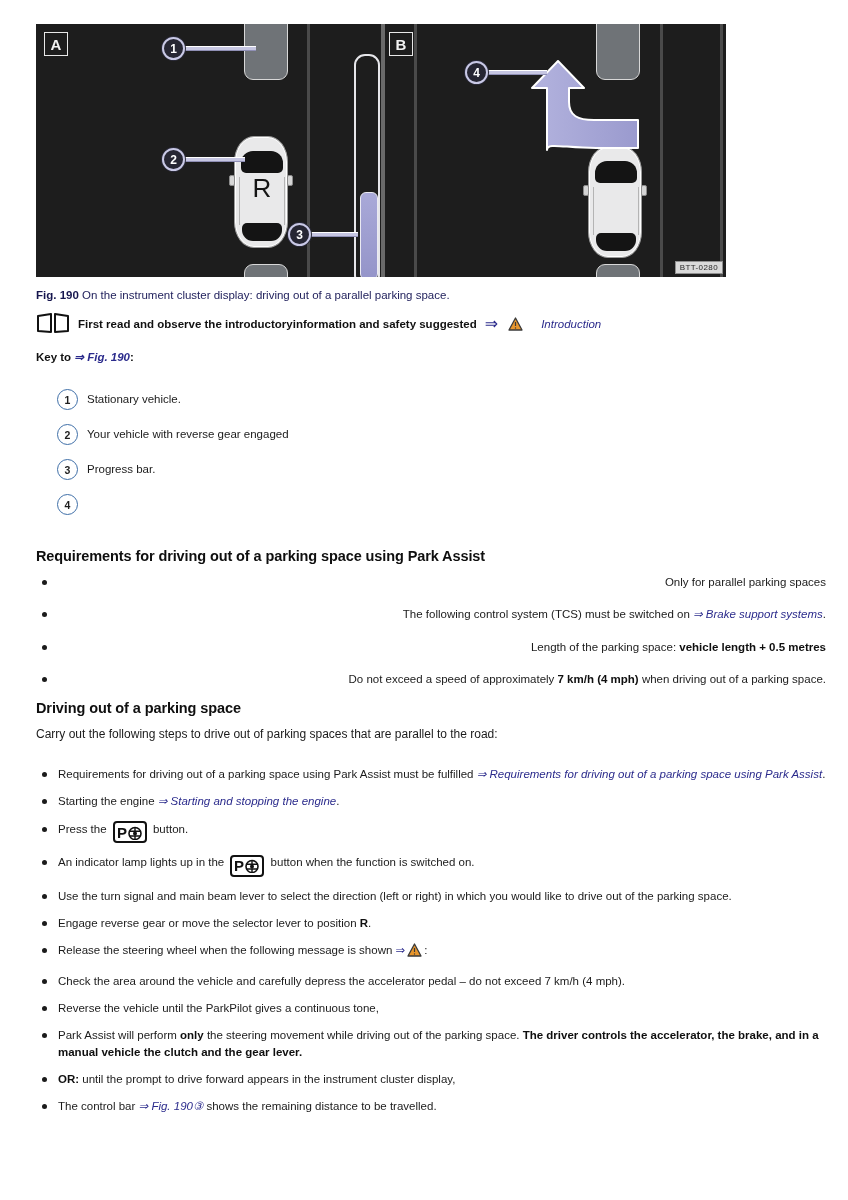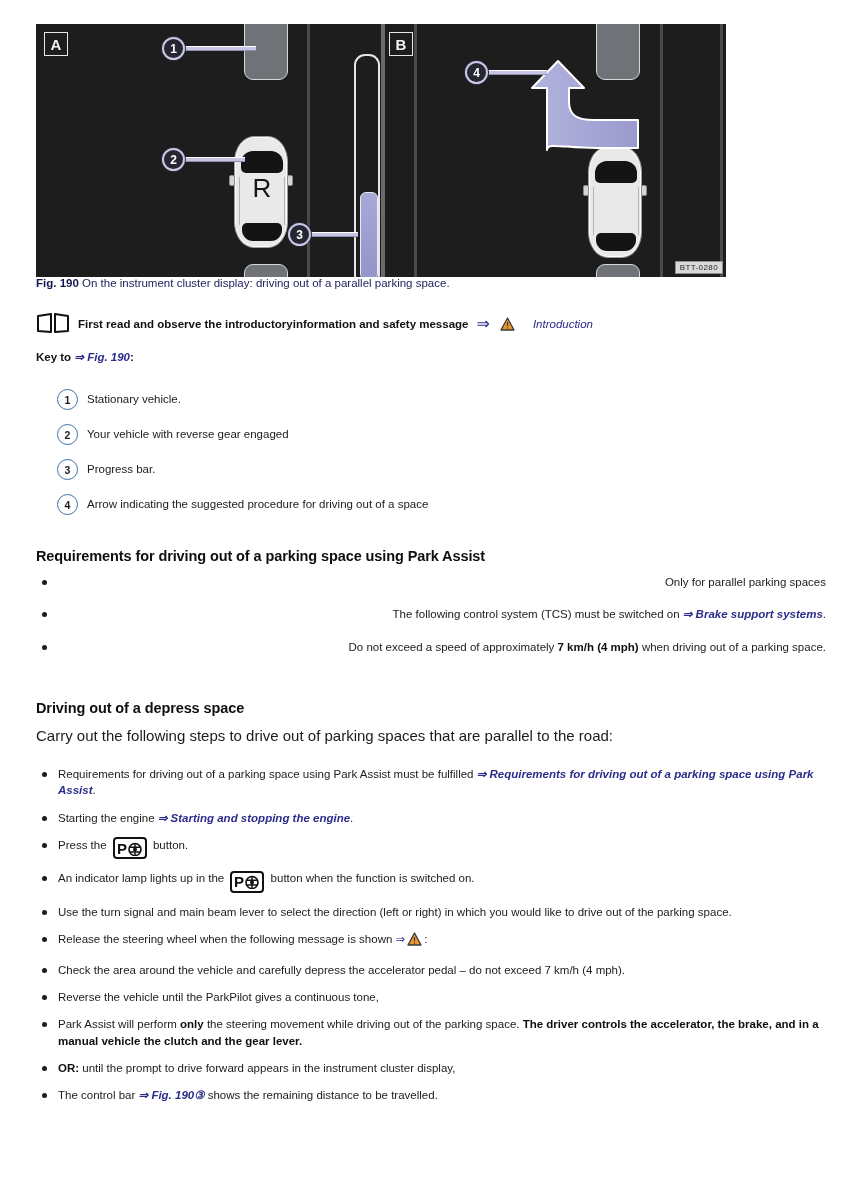--- a/index.html
+++ b/index.html
@@ -97,21 +97,21 @@
   .watermark {
     position: absolute; right: 3px; bottom: 3px;
     background: #d9d9d9; color: #2a2a2a;
     font-size: 8px; letter-spacing: .4px;
     padding: 1px 4px; border: 1px solid #8f8f8f;
     font-family: "Liberation Sans", sans-serif;
   }
 
   
   .caption {
-    position: absolute; left: 36px; top: 276px; width: 760px;
+    position: absolute; left: 36px; top: 288px; width: 760px;
     font-size: 11.5px; color: #23235e; line-height: 1.35;
   }
   .caption b { color: #16164e; }
 
   .note-row {
     position: absolute; left: 36px; top: 313px; width: 780px;
     display: flex; align-items: center; gap: 8px;
   }
   .book-icon { width: 34px; height: 21px; flex: 0 0 auto; }
   .note-text { font-size: 11.5px; font-weight: bold; color: #111111; }
@@ -133,34 +133,34 @@
     display: flex; align-items: center; justify-content: center;
     flex: 0 0 auto; margin-top: 1px;
   }
   .key-text { font-size: 11.5px; color: #1b1b1b; line-height: 22px; }
 
   h2.sec {
     position: absolute; left: 36px; width: 780px;
     font-size: 14.5px; font-weight: bold; color: #0f0f0f;
     margin: 0; letter-spacing: -0.1px;
   }
-  .para { position: absolute; left: 36px; width: 780px; font-size: 15px; color: #1b1b1b; }
+  .para { position: absolute; left: 36px; width: 780px; font-size: 12px; color: #1b1b1b; }
 
   ul.bl { position: absolute; left: 36px; margin: 0; padding: 0; list-style: none; width: 790px; }
   ul.bl li {
     position: relative; padding-left: 22px;
     font-size: 11.5px; color: #1b1b1b; line-height: 1.42;
   }
   ul.bl li::before {
     content: ""; position: absolute; left: 6px; top: 6px;
     width: 5px; height: 5px; border-radius: 50%; background: #1b1b1b;
   }
   ul.bl.spaced li { margin-bottom: 16px; }
   ul.bl.tight li { margin-bottom: 11px; }
-  .ital-link { font-style: italic; color: #2b2b8c; font-weight: bold; }
+  .ital-link { font-style: italic; color: #2b2b8c; }
   .bold { font-weight: bold; color: #0f0f0f; }
 
   
   .pa-btn {
     display: inline-flex; align-items: center; justify-content: center;
     width: 34px; height: 22px; vertical-align: -7px;
     border: 2px solid #111111; border-radius: 4px; background: #ffffff;
     margin: 0 3px;
   }
   .pa-btn svg { display: block; }
@@ -247,21 +247,21 @@
   <div class="caption">
     <b>Fig. 190</b>
     <span>On the instrument cluster display: driving out of a parallel parking space.</span>
   </div>
 
   <div class="note-row">
     <svg class="book-icon" viewBox="0 0 34 21">
       <path d="M2 3 L15 1 L15 19 L2 18 Z" fill="#ffffff" stroke="#111111" stroke-width="2" stroke-linejoin="round"></path>
       <path d="M32 3 L19 1 L19 19 L32 18 Z" fill="#ffffff" stroke="#111111" stroke-width="2" stroke-linejoin="round"></path>
     </svg>
-    <span class="note-text">First read and observe the introductoryinformation and safety message</span>
+    <span class="note-text">First read and observe the introductoryinformation and safety suggested</span>
     <span class="arrow-ref">⇒</span>
     <svg class="warn-tri" width="15" height="14" viewBox="0 0 15 14">
       <path d="M7.5 1 L14 13 L1 13 Z" fill="#e8962d" stroke="#3a3a3a" stroke-width="1.3" stroke-linejoin="round"></path>
       <path d="M7.5 5 L7.5 9" stroke="#3a3a3a" stroke-width="1.2"></path>
       <circle cx="7.5" cy="11" r="0.7" fill="#3a3a3a"></circle>
     </svg>
     <span class="note-link" style="margin-left:8px;">Introduction</span>
   </div>
 
   <div class="keyto">
@@ -276,32 +276,32 @@
     <div class="key-item">
       <div class="key-bubble">2</div>
       <div class="key-text">Your vehicle with reverse gear engaged</div>
     </div>
     <div class="key-item">
       <div class="key-bubble">3</div>
       <div class="key-text">Progress bar.</div>
     </div>
     <div class="key-item">
       <div class="key-bubble">4</div>
-      <div class="key-text">Arrow indicating the suggested procedure for driving out of a space</div>
     </div>
   </div>
 
   <h2 class="sec" style="top:548px;">Requirements for driving out of a parking space using Park Assist</h2>
   <ul class="bl spaced" id="req-list" style="top:574px;text-align:right;">
       <li><span>Only for parallel parking spaces</span></li>
       <li><span>The following control system (TCS) must be switched on </span><span class="ital-link">⇒ Brake support systems</span><span>.</span></li>
+      <li><span>Length of the parking space: </span><span class="bold">vehicle length + 0.5 metres</span></li>
       <li><span>Do not exceed a speed of approximately </span><span class="bold">7 km/h (4 mph)</span><span> when driving out of a parking space.</span></li>
     </ul>
 
-  <h2 class="sec" style="top:700px;">Driving out of a depress space</h2>
+  <h2 class="sec" style="top:700px;">Driving out of a parking space</h2>
   <div class="para" style="top:727px;">Carry out the following steps to drive out of parking spaces that are parallel to the road:</div>
   <ul class="bl tight" id="steps-list" style="top:766px;">
       <li><span>Requirements for driving out of a parking space using Park Assist must be fulfilled </span><span class="ital-link">⇒ Requirements for driving out of a parking space using Park Assist</span><span>.</span></li>
       <li><span>Starting the engine </span><span class="ital-link">⇒ Starting and stopping the engine</span><span>.</span></li>
       <li><span>Press the </span><span class="pa-btn">
           <svg width="26" height="15" viewBox="0 0 26 15">
             <text x="0" y="13" font-family="Liberation Sans, sans-serif" font-size="15" font-weight="bold" fill="#111">P</text>
             <circle cx="18" cy="8.5" r="6" fill="none" stroke="#111" stroke-width="1.6"></circle>
             <circle cx="18" cy="8.5" r="2" fill="#111"></circle>
             <path d="M12.3 6.2 H23.7 M12.6 11 H23.4" stroke="#111" stroke-width="1.5"></path>
@@ -311,20 +311,21 @@
       <li><span>An indicator lamp lights up in the </span><span class="pa-btn">
           <svg width="26" height="15" viewBox="0 0 26 15">
             <text x="0" y="13" font-family="Liberation Sans, sans-serif" font-size="15" font-weight="bold" fill="#111">P</text>
             <circle cx="18" cy="8.5" r="6" fill="none" stroke="#111" stroke-width="1.6"></circle>
             <circle cx="18" cy="8.5" r="2" fill="#111"></circle>
             <path d="M12.3 6.2 H23.7 M12.6 11 H23.4" stroke="#111" stroke-width="1.5"></path>
             <path d="M18 2.5 V6.5 M18 10.5 V14.5" stroke="#111" stroke-width="1.4"></path>
           </svg>
         </span><span> button when the function is switched on.</span></li>
       <li><span>Use the turn signal and main beam lever to select the direction (left or right) in which you would like to drive out of the parking space.</span></li>
+      <li><span>Engage reverse gear or move the selector lever to position </span><span class="bold">R</span><span>.</span></li>
       <li><span>Release the steering wheel when the following message is shown </span><span class="arrow-ref">⇒</span><span class="warn-tri"><svg width="15" height="14" viewBox="0 0 15 14">
             <path d="M7.5 1 L14 13 L1 13 Z" fill="#e8962d" stroke="#3a3a3a" stroke-width="1.3" stroke-linejoin="round"></path>
             <path d="M7.5 5 L7.5 9" stroke="#3a3a3a" stroke-width="1.2"></path>
             <circle cx="7.5" cy="11" r="0.7" fill="#3a3a3a"></circle>
           </svg></span><span>:</span></li>
       <li><span>Check the area around the vehicle and carefully depress the accelerator pedal – do not exceed 7 km/h (4 mph).</span></li>
       <li><span>Reverse the vehicle until the ParkPilot gives a continuous tone,</span></li>
       <li><span>Park Assist will perform </span><span class="bold">only</span><span> the steering movement while driving out of the parking space. </span><span class="bold">The driver controls the accelerator, the brake, and in a manual vehicle the clutch and the gear lever.</span></li>
       <li><span class="bold">OR:</span><span> until the prompt to drive forward appears in the instrument cluster display,</span></li>
       <li><span>The control bar </span><span class="ital-link">⇒ Fig. 190③</span><span> shows the remaining distance to be travelled.</span></li>

